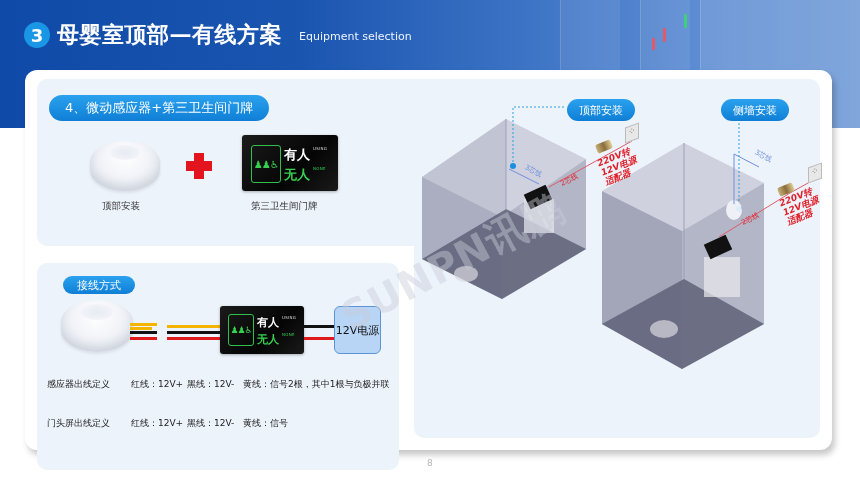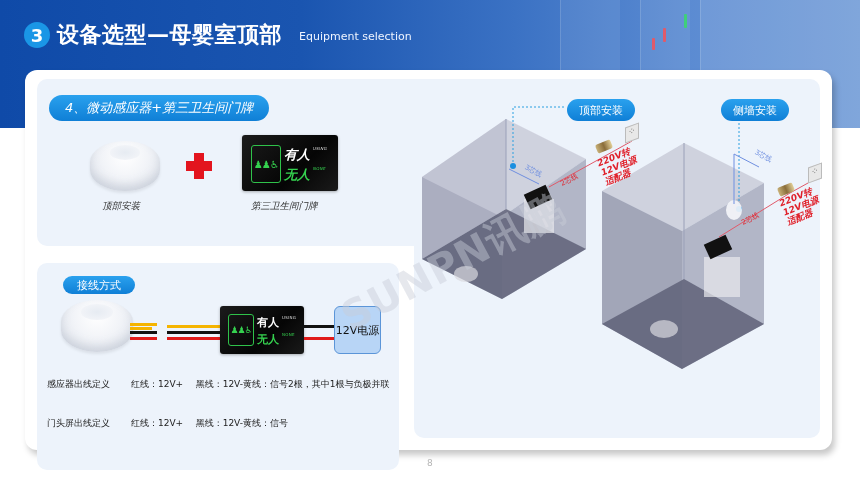--- a/index.html
+++ b/index.html
@@ -14,21 +14,21 @@
   .title-row { position: absolute; left: 24px; top: 20px; display: flex; align-items: center; gap: 7px; }
   .num-badge { width: 26px; height: 26px; border-radius: 50%; background: #1a96e6; color: #fff; font-weight: bold; font-size: 18px; display: flex; align-items: center; justify-content: center; }
   .title-text { color: #fff; font-weight: bold; font-size: 22px; letter-spacing: 0.5px; }
   .title-sub { color: #eef4ff; font-size: 11px; margin-left: 10px; margin-top: 2px; }
 
   
   .card { position: absolute; left: 25px; top: 70px; width: 807px; height: 380px; background: #fff; border-radius: 12px;
     box-shadow: 3px 5px 6px rgba(0,0,0,0.22); }
 
   .panel { position: absolute; background: #edf3fb; border-radius: 10px; }
-  .p1 { left: 12px; top: 9px; width: 418px; height: 167px; font-style: italic; }
+  .p1 { left: 12px; top: 9px; width: 418px; height: 167px; }
   .p2 { left: 12px; top: 193px; width: 362px; height: 207px; }
   .p3 { left: 389px; top: 9px; width: 406px; height: 359px; }
 
   .pill { position: absolute; background: linear-gradient(180deg, #2aa1ee, #0f7fd6); color: #fff; border-radius: 14px; display: flex; align-items: center; justify-content: center; white-space: nowrap; }
   .pill-head { left: 12px; top: 16px; height: 26px; padding: 0 16px; font-size: 13px; }
   .pill-small { left: 26px; top: 13px; height: 18px; padding: 0 14px; font-size: 11px; }
   .pill-install { height: 22px; padding: 0 12px; font-size: 11px; }
 
   
   .puck { position: absolute; border-radius: 50% / 42%; background: radial-gradient(ellipse at 50% 30%, #ffffff 0%, #f2f4f8 45%, #dde2ea 100%);
@@ -54,21 +54,21 @@
   .w-y { background: #f5b400; }
   .w-k { background: #111; }
   .w-r { background: #e01a1a; }
 
   .power { position: absolute; left: 297px; top: 43px; width: 47px; height: 48px; background: #b8d5f6; border: 1px solid #5b95d8; border-radius: 6px;
     display: flex; align-items: center; justify-content: center; font-size: 11px; color: #111; }
 
   .def-row { position: absolute; left: 10px; font-size: 9px; color: #222; white-space: nowrap; display: flex; }
   .def-row .lbl { width: 84px; }
   .def-row .c1 { width: 56px; }
-  .def-row .c2 { width: 56px; text-align: right; }
+  .def-row .c2 { width: 56px; }
 
   
   .box { position: absolute; }
   .notes { position: absolute; left: 14px; top: 299px; font-size: 9px; color: #222; line-height: 19px; }
   .notes .line { white-space: nowrap; }
   .notes .indent { padding-left: 28px; }
 
   .redlabel { position: absolute; color: #e0202a; font-size: 9px; font-style: italic; font-weight: bold; line-height: 10px; transform: rotate(-22deg); white-space: nowrap; }
   .bluelabel { position: absolute; color: #6f8fe0; font-size: 7px; transform: rotate(28deg); white-space: nowrap; }
   .redsmall { position: absolute; color: #e0202a; font-size: 7px; transform: rotate(-28deg); white-space: nowrap; }
@@ -89,21 +89,21 @@
 
   <div class="banner">
     <div class="door" style="left:560px;top:0;width:60px;height:128px;"></div>
     <div class="door" style="left:640px;top:0;width:50px;height:128px;"></div>
     <div class="door" style="left:700px;top:0;width:160px;height:128px;background:rgba(255,255,255,0.12);"></div>
     <div class="light" style="left:684px;top:14px;height:14px;background:#3fcf7a;"></div>
     <div class="light" style="left:663px;top:28px;height:14px;background:#e05a6a;"></div>
     <div class="light" style="left:652px;top:38px;height:12px;background:#e05a6a;"></div>
     <div class="title-row">
       <div class="num-badge">3</div>
-      <div class="title-text">设备选型—母婴室顶部</div>
+      <div class="title-text">母婴室顶部—有线方案</div>
       <div class="title-sub">Equipment selection</div>
     </div>
   </div>
 
   <div class="card">
 
     <div class="panel p1">
       <div class="pill pill-head">4、微动感应器+第三卫生间门牌</div>
 
       <div class="puck" style="left:53px;top:62px;width:70px;height:50px;"></div>

